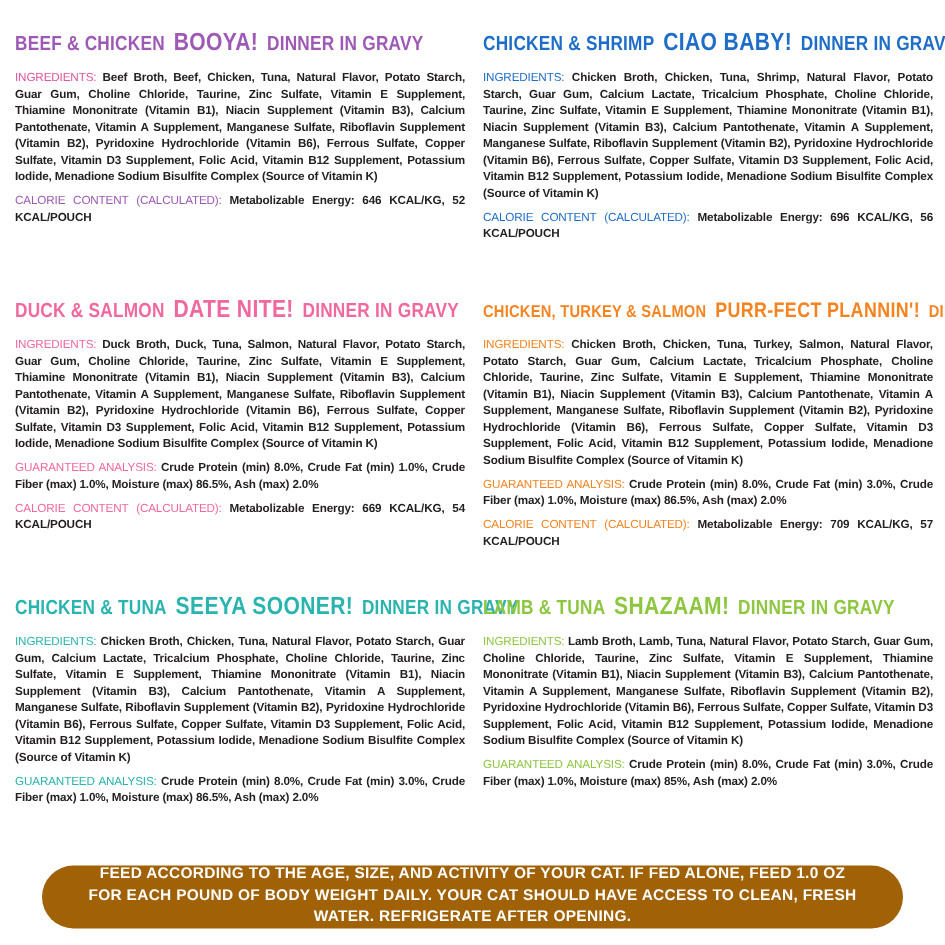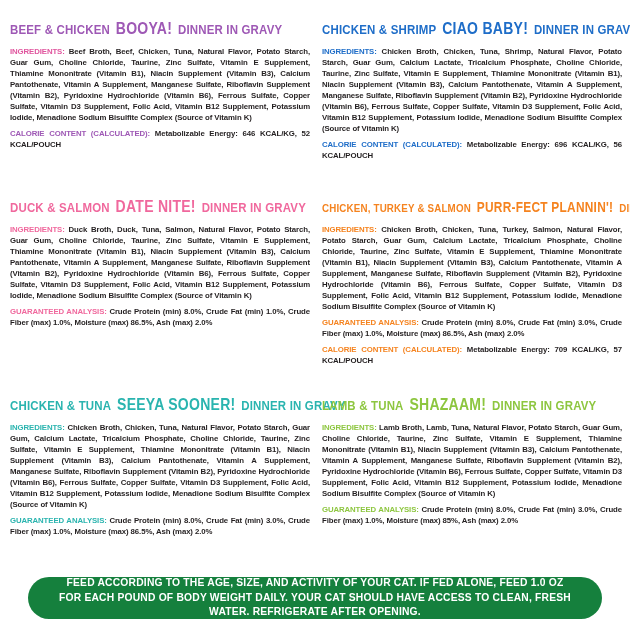--- a/index.html
+++ b/index.html
@@ -19,21 +19,21 @@
     font-weight:bold;letter-spacing:0.2px;
   }
   .t-pre,.t-suf{font-size:13.5px;font-weight:bold;}
   .t-name{font-size:16.5px;font-weight:bold;letter-spacing:0.3px;}
   .title-small .t-pre,.title-small .t-suf{font-size:11.5px;}
   .title-small .t-name{font-size:14px;}
   .para{
     margin:0 0 5px 0;font-size:7.8px;line-height:11px;font-weight:bold;
     text-align:justify;color:#231f20;letter-spacing:-0.1px;
   }
-  .lbl{font-weight:bold;}
+  .lbl{font-weight:normal;}
   .footer-pill{
     position:absolute;left:28px;top:577px;width:574px;height:42px;
     border-radius:22px;display:flex;align-items:center;justify-content:center;
     text-align:center;
   }
   .footer-text{
     color:#ffffff;font-size:10.3px;line-height:14.5px;font-weight:bold;
     letter-spacing:0.2px;padding:0 26px;
   }
 </style>
@@ -81,20 +81,24 @@
       <span class="t-suf" style="color: rgb(240, 104, 157);">DINNER IN GRAVY</span>
     </h2>
     <p class="para">
       <span class="lbl" style="color: rgb(240, 104, 157);">INGREDIENTS:</span>
       <span>Duck Broth, Duck, Tuna, Salmon, Natural Flavor, Potato Starch, Guar Gum, Choline Chloride, Taurine, Zinc Sulfate, Vitamin E Supplement, Thiamine Mononitrate (Vitamin B1), Niacin Supplement (Vitamin B3), Calcium Pantothenate, Vitamin A Supplement, Manganese Sulfate, Riboflavin Supplement (Vitamin B2), Pyridoxine Hydrochloride (Vitamin B6), Ferrous Sulfate, Copper Sulfate, Vitamin D3 Supplement, Folic Acid, Vitamin B12 Supplement, Potassium Iodide, Menadione Sodium Bisulfite Complex (Source of Vitamin K)</span>
     </p>
     <p class="para">
       <span class="lbl" style="color: rgb(240, 104, 157);">GUARANTEED ANALYSIS:</span>
       <span>Crude Protein (min) 8.0%, Crude Fat (min) 1.0%, Crude Fiber (max) 1.0%, Moisture (max) 86.5%, Ash (max) 2.0%</span>
     </p>
+    <p class="para">
+      <span class="lbl" style="color: rgb(240, 104, 157);">CALORIE CONTENT (CALCULATED):</span>
+      <span>Metabolizable Energy: 669 KCAL/KG, 54 KCAL/POUCH</span>
+    </p>
   </section>
 
   <section class="panel p-right row2">
     <h2 class="title title-small">
       <span class="t-pre" style="color: rgb(245, 131, 31);">CHICKEN, TURKEY &amp; SALMON</span>
       <span class="t-name" style="color: rgb(245, 131, 31);">PURR-FECT PLANNIN'!</span>
       <span class="t-suf" style="color: rgb(245, 131, 31);">DINNER IN GRAVY</span>
     </h2>
     <p class="para">
       <span class="lbl" style="color: rgb(245, 131, 31);">INGREDIENTS:</span>
@@ -135,17 +139,17 @@
     <p class="para">
       <span class="lbl" style="color: rgb(141, 198, 63);">INGREDIENTS:</span>
       <span>Lamb Broth, Lamb, Tuna, Natural Flavor, Potato Starch, Guar Gum, Choline Chloride, Taurine, Zinc Sulfate, Vitamin E Supplement, Thiamine Mononitrate (Vitamin B1), Niacin Supplement (Vitamin B3), Calcium Pantothenate, Vitamin A Supplement, Manganese Sulfate, Riboflavin Supplement (Vitamin B2), Pyridoxine Hydrochloride (Vitamin B6), Ferrous Sulfate, Copper Sulfate, Vitamin D3 Supplement, Folic Acid, Vitamin B12 Supplement, Potassium Iodide, Menadione Sodium Bisulfite Complex (Source of Vitamin K)</span>
     </p>
     <p class="para">
       <span class="lbl" style="color: rgb(141, 198, 63);">GUARANTEED ANALYSIS:</span>
       <span>Crude Protein (min) 8.0%, Crude Fat (min) 3.0%, Crude Fiber (max) 1.0%, Moisture (max) 85%, Ash (max) 2.0%</span>
     </p>
   </section>
 
-  <div class="footer-pill" style="background-color: #15803d;">
+  <div class="footer-pill" style="background-color: #a16207;">
     <div class="footer-text">FEED ACCORDING TO THE AGE, SIZE, AND ACTIVITY OF YOUR CAT. IF FED ALONE, FEED 1.0 OZ FOR EACH POUND OF BODY WEIGHT DAILY. YOUR CAT SHOULD HAVE ACCESS TO CLEAN, FRESH WATER. REFRIGERATE AFTER OPENING.</div>
   </div>
 
 </div>
 
 </body></html>

